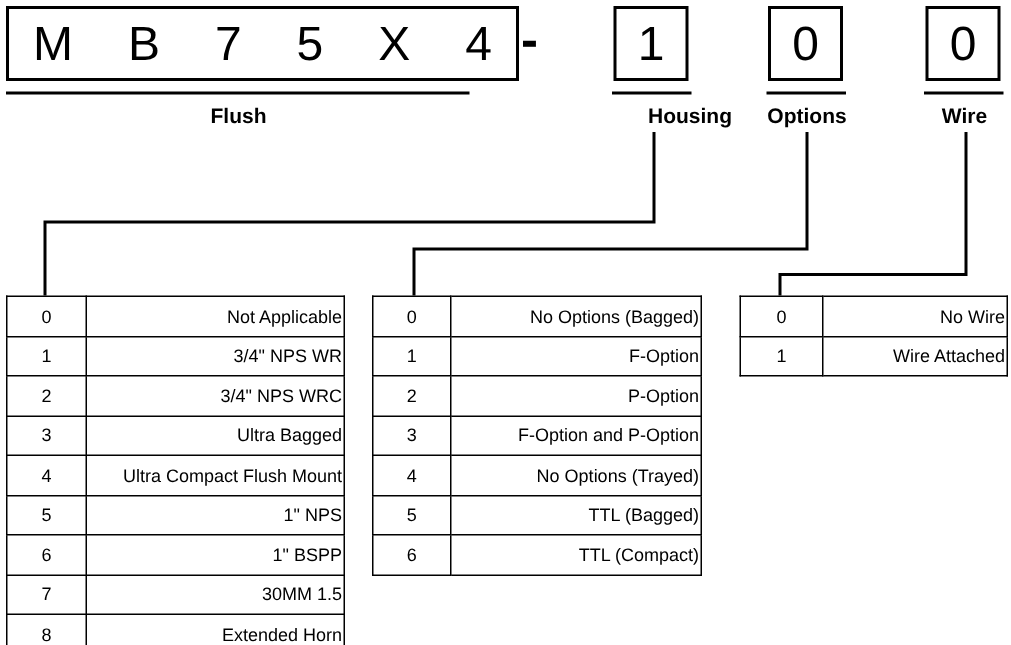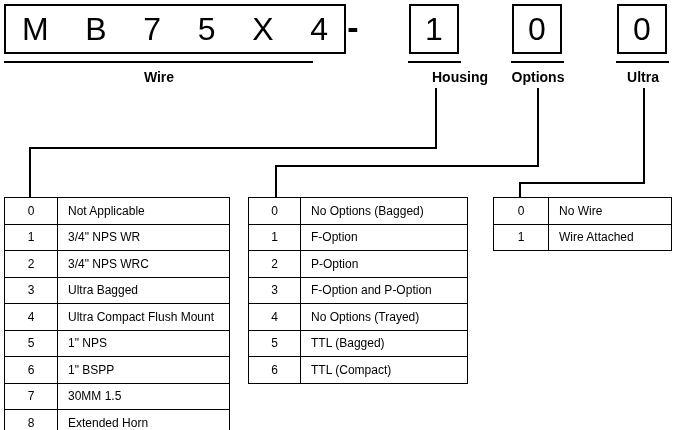--- a/index.html
+++ b/index.html
@@ -82,21 +82,21 @@
   }
   table.code-table td {
     border: 1.5px solid #000000;
     height: 23.5px;
     font-size: 12px;
     color: #000000;
     white-space: nowrap;
     overflow: hidden;
   }
   td.code { text-align: center; }
-  td.desc { text-align: left; padding-left: 10px; }
+  td.desc { text-align: right; padding-left: 10px; }
 
   .tbl-housing { left: 4px;   top: 197px; width: 226px; }
   .tbl-options { left: 248px; top: 197px; width: 220px; }
   .tbl-wire    { left: 493px; top: 197px; width: 179px; }
 </style>
 </head>
 <body>
 
 <div class="diagram">
 
@@ -125,24 +125,24 @@
   </div>
   <div class="code-box digit-box box-wire">
     <span>0</span>
   </div>
 
   <div class="underline ul-base"></div>
   <div class="underline ul-housing"></div>
   <div class="underline ul-options"></div>
   <div class="underline ul-wire"></div>
 
-  <div class="seg-label lbl-base">Wire</div>
+  <div class="seg-label lbl-base">Flush</div>
   <div class="seg-label lbl-housing">Housing</div>
   <div class="seg-label lbl-options">Options</div>
-  <div class="seg-label lbl-wire">Ultra</div>
+  <div class="seg-label lbl-wire">Wire</div>
 
   <table class="code-table tbl-housing">
     <colgroup>
         <col style="width:53px">
         <col>
       </colgroup>
     <tbody>
       <tr>
         <td class="code">0</td>
         <td class="desc">Not Applicable</td>

